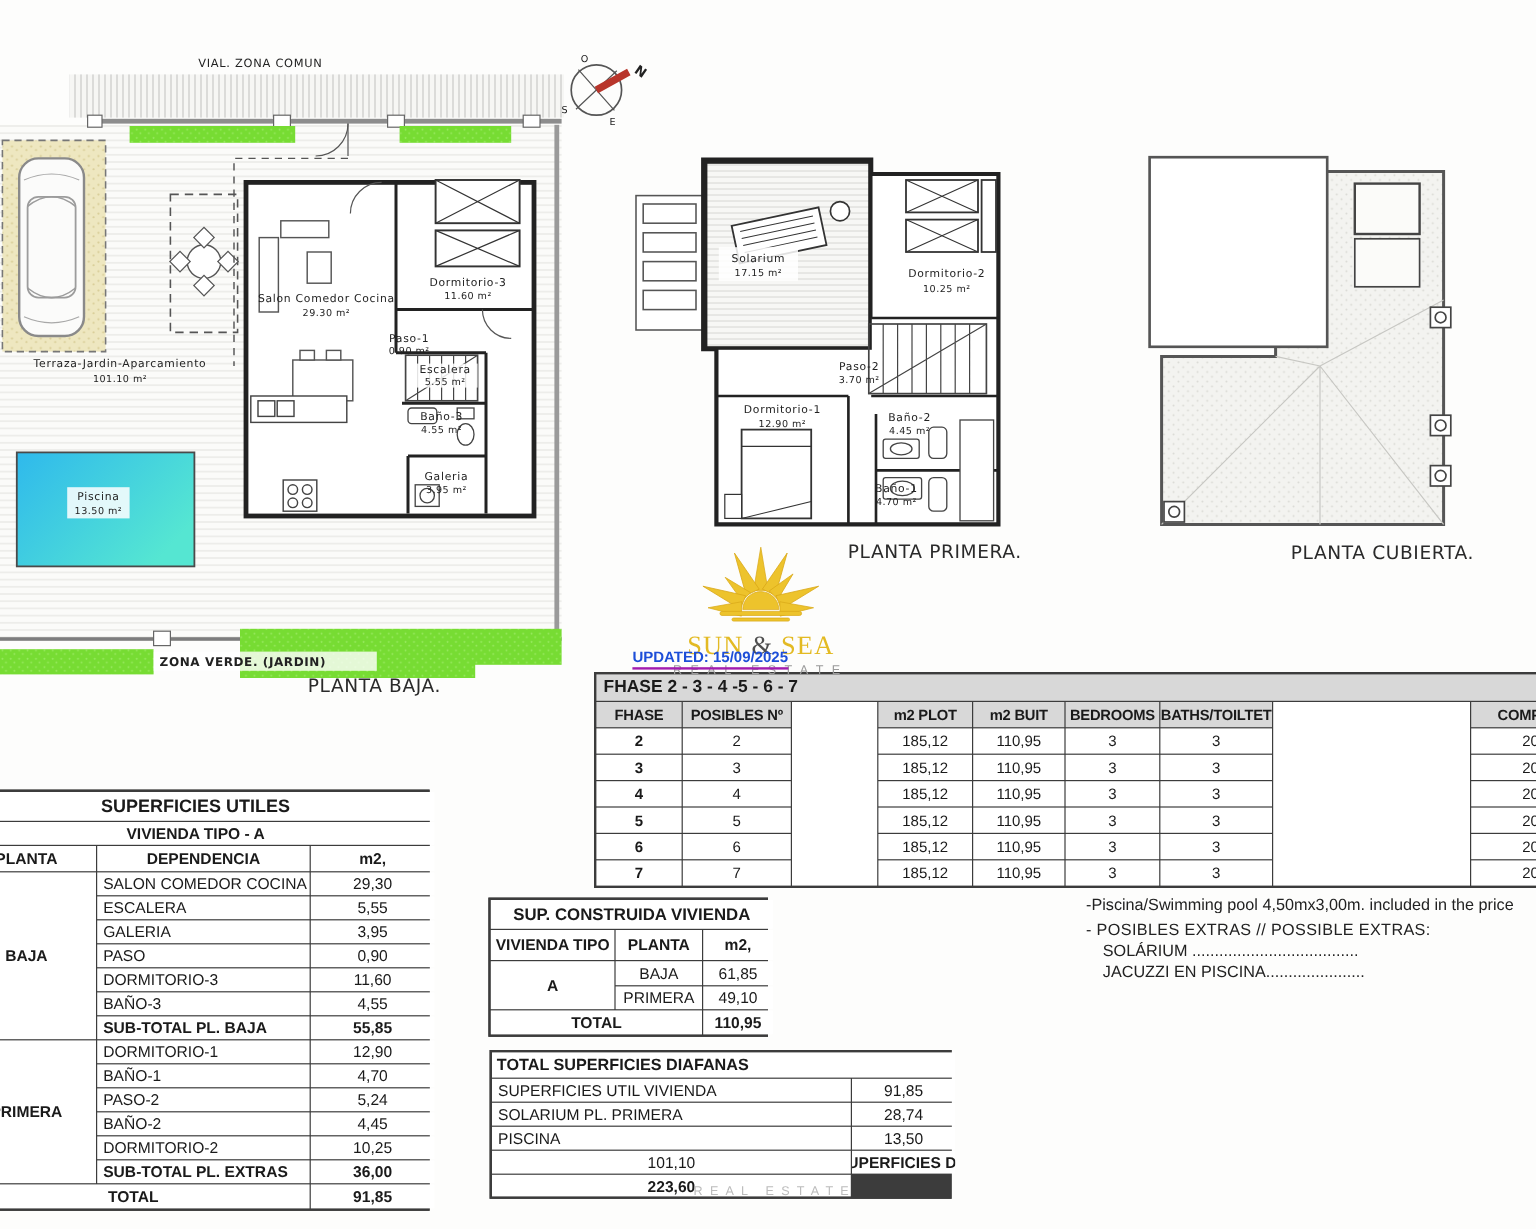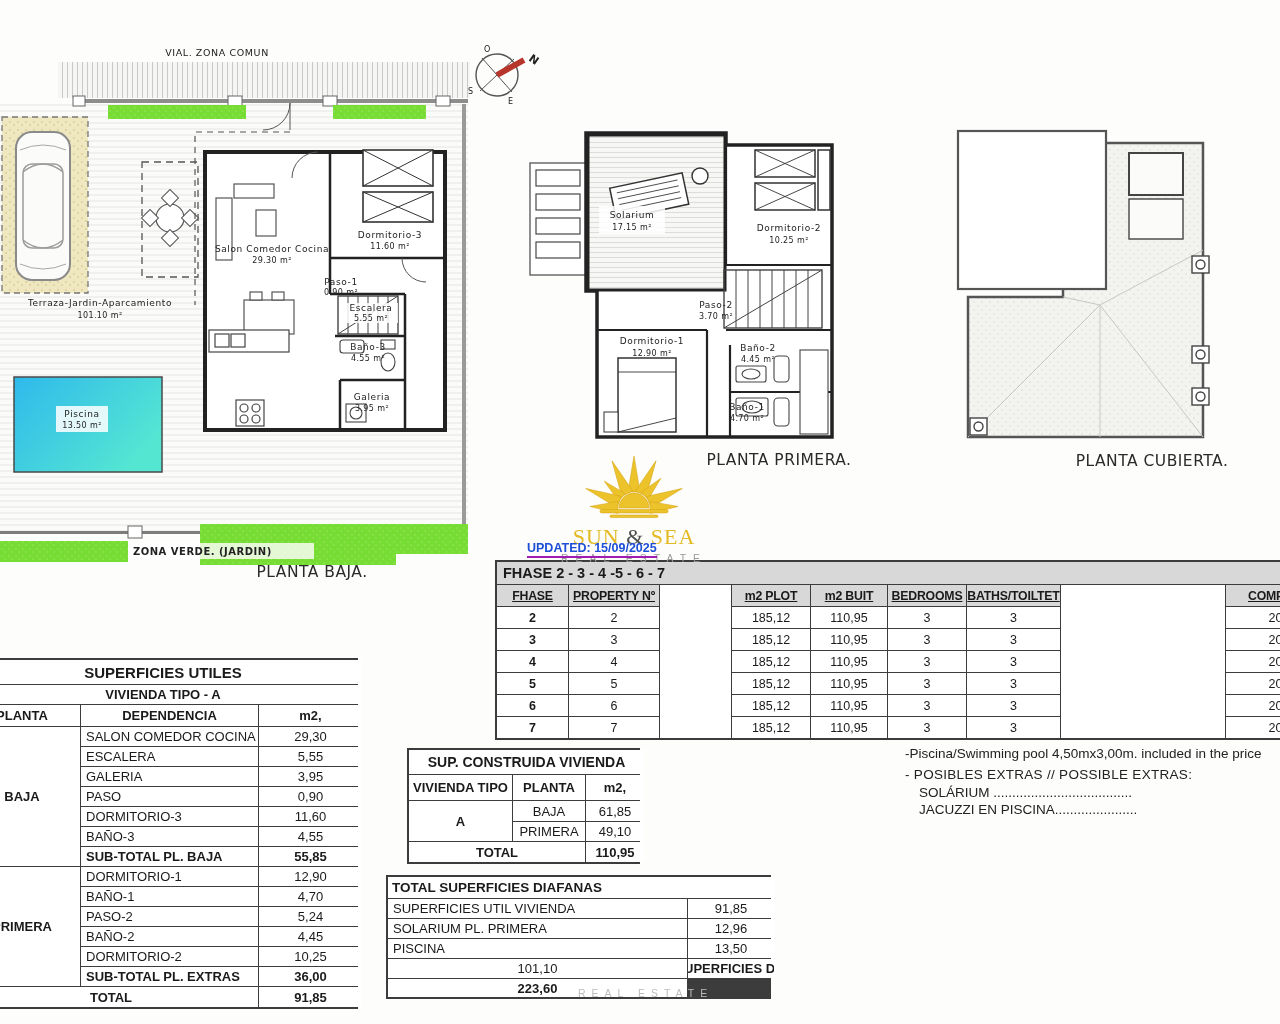--- a/index.html
+++ b/index.html
@@ -9,21 +9,21 @@
     font-family:"Liberation Sans", sans-serif; color:#1a1a1a;
   }
   .abs { position:absolute; }
 
   
   .tbl { position:absolute; display:grid; gap:1px; background:#3c3c3c;
          border:2px solid #3c3c3c; z-index:4; }
   .tbl > div { background:#fff; display:flex; align-items:center;
                justify-content:center; font-size:13px; white-space:nowrap;
                overflow:hidden; }
-  .tbl .hd  { background:#d8d8d8; font-weight:bold;text-decoration:underline; }
+  .tbl .hd  { background:#d8d8d8; font-weight:bold; }
   .tbl .b   { font-weight:bold; }
   .tbl .lft { justify-content:flex-start; padding-left:5px; }
 
   
   #phase { left:495px; top:560px; width:845px;
            grid-template-columns:71px 90px 71px 78px 76px 78px 93px 164px 124px;
            grid-template-rows:22px 21px repeat(6,21px); }
   #phase .band { grid-area:1/1/2/10; background:#d8d8d8; font-weight:bold;
                  font-size:14.5px; justify-content:flex-start; padding-left:6px; }
   #phase > div { font-size:12.5px; }
@@ -42,21 +42,21 @@
 
   
   #supcons { left:407px; top:748px; width:233px;
              grid-template-columns:103px 72px 58px;
              grid-template-rows:24px 25px 20px 19px 20px; }
   #supcons .title { grid-area:1/1/2/4; font-size:14px; font-weight:bold; }
   .spanTipo { grid-area:3/1/5/2; font-weight:bold; }
   .totLbl2  { grid-area:5/1/6/3; font-weight:bold; }
 
   
-  #diafanas { left:386px; top:875px; width:385px;
+  #diafanas { left:408px; top:875px; width:385px;
               grid-template-columns:299px 86px;
               grid-template-rows:21px repeat(4,19px) 18px; }
   #diafanas .title { grid-area:1/1/2/3; font-weight:bold; justify-content:flex-start;
                      padding-left:4px; font-size:13.5px; }
 
   
   #disclaimer { left:575px; top:38px; width:705px; height:40px; overflow:hidden;
                 font-size:13px; line-height:17px; color:#222; font-weight:500; z-index:2; }
   #disclaimer .l1 { white-space:nowrap; }
   #disclaimer .l2 { white-space:nowrap; padding-left:13px; }
@@ -391,21 +391,21 @@
     <span class="gold">SEA</span></div>
   <div class="sub">REAL ESTATE</div>
 </div>
 <div id="updated" class="abs">UPDATED: 15/09/2025</div>
 <div id="watermark" class="abs">REAL ESTATE</div>
 
 <div id="phase" class="tbl">
   <div class="band">FHASE  2 - 3 - 4 -5 - 6 - 7</div>
 
   <div class="hd">FHASE</div>
-  <div class="hd">PROPERTY Nº</div>
+  <div class="hd">POSIBLES Nº</div>
   <div class="sp3"></div>
   <div class="hd">m2 PLOT</div>
   <div class="hd">m2 BUIT</div>
   <div class="hd">BEDROOMS</div>
   <div class="hd">BATHS/TOILTET</div>
   <div class="sp8"></div>
   <div class="hd">COMPLETION</div>
 
   <div class="b">2</div>
   <div>2</div>
@@ -509,21 +509,21 @@
   <div>49,10</div>
   <div class="totLbl2">TOTAL</div>
   <div class="b">110,95</div>
 </div>
 
 <div id="diafanas" class="tbl">
   <div class="title">TOTAL SUPERFICIES DIAFANAS</div>
   <div class="lft">SUPERFICIES UTIL VIVIENDA</div>
   <div>91,85</div>
   <div class="lft">SOLARIUM PL. PRIMERA</div>
-  <div>12,96</div>
+  <div>28,74</div>
   <div class="lft">PISCINA</div>
   <div>13,50</div>
   <div>101,10</div>
   <div class="b">TOTAL SUPERFICIES DIAFANAS</div>
   <div class="b">223,60</div>
 </div>
 
 <div id="notes" class="abs">
   <div class="n1">-Piscina/Swimming pool 4,50mx3,00m. included in the price</div>
   <div class="n2">- POSIBLES EXTRAS // POSSIBLE EXTRAS:</div>

